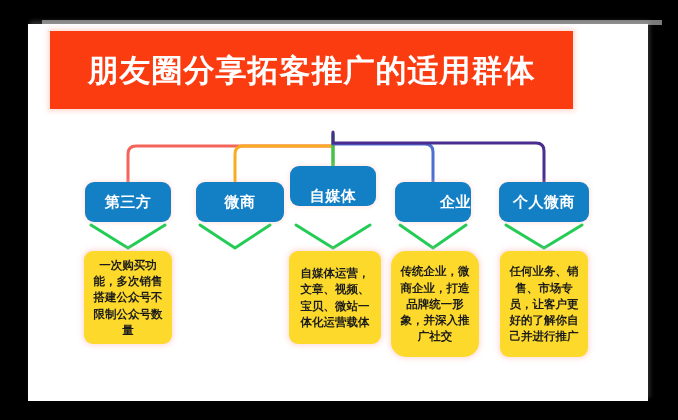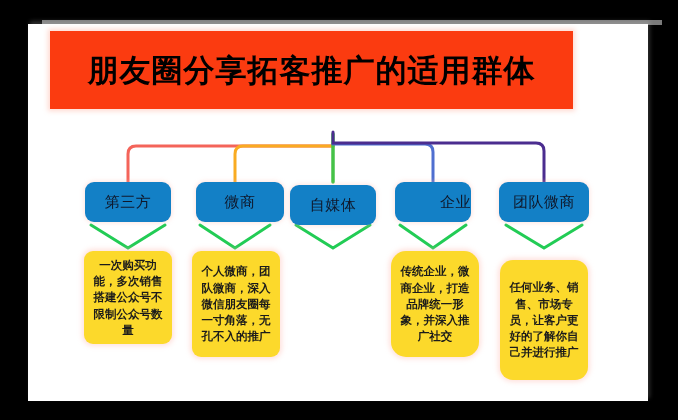--- a/index.html
+++ b/index.html
@@ -50,21 +50,21 @@
     top: 31px;
     width: 523px;
     height: 78px;
     background: #fb3b10;
     display: flex;
     align-items: center;
     justify-content: center;
     box-shadow: 0 0 5px 2px rgba(255, 170, 150, 0.45);
   }
   .title-text {
-    color: #000000;
+    color: #ffffff;
     font-size: 31px;
     font-weight: bold;
     letter-spacing: 1px;
     line-height: 1;
     white-space: nowrap;
   }
 
   
   .connectors {
     position: absolute;
@@ -80,23 +80,23 @@
     position: absolute;
     height: 40px;
     background: #1380c6;
     border-radius: 9px;
     display: flex;
     align-items: center;
     justify-content: center;
     box-shadow: 0 0 4px 1px rgba(255,180,170,0.35);
   }
   .cat-label {
-    color: #0f172a;
+    color: #ffffff;
     font-size: 15px;
-    font-weight: normal;
+    font-weight: bold;
     white-space: nowrap;
     letter-spacing: 0.5px;
   }
 
   
   .desc-box {
     position: absolute;
     background: #fcd92b;
     border-radius: 9px;
     display: flex;
@@ -141,40 +141,40 @@
       <path fill="none" stroke="#22cc55" stroke-width="3" d="M 372 201 L 405 224 L 438 201" stroke-linecap="round"></path>
       <path fill="none" stroke="#22cc55" stroke-width="3" d="M 478 201 L 516 224 L 554 201" stroke-linecap="round"></path>
     </svg>
 
     <div class="cat-box" style="left:57px; top:158px; width:86px;">
       <span class="cat-label">第三方</span>
     </div>
     <div class="cat-box" style="left:168px; top:158px; width:88px;">
       <span class="cat-label">微商</span>
     </div>
-    <div class="cat-box" style="left:262px; top:161px; width:86px;">
+    <div class="cat-box" style="left:262px; top:142px; width:86px;align-items:flex-end;">
       <span class="cat-label">自媒体</span>
     </div>
     <div class="cat-box" style="left:367px; top:158px; width:76px;justify-content:flex-end;">
       <span class="cat-label">企业</span>
     </div>
     <div class="cat-box" style="left:471px; top:158px; width:90px;">
-      <span class="cat-label">团队微商</span>
+      <span class="cat-label">个人微商</span>
     </div>
 
     <div class="desc-box" style="left:56px; top:227px; width:88px; height:93px;">
       <span class="desc-text">一次购买功能，多次销售搭建公众号不限制公众号数量</span>
     </div>
-    <div class="desc-box" style="left:164px; top:227px; width:88px; height:106px;">
-      <span class="desc-text">个人微商，团队微商，深入微信朋友圈每一寸角落，无孔不入的推广</span>
+    <div class="desc-box" style="left:261px; top:227px; width:92px; height:93px;">
+      <span class="desc-text">自媒体运营，文章、视频、宝贝、微站一体化运营载体</span>
     </div>
     <div class="desc-box" style="left:363px; top:227px; width:88px; height:106px;border-radius:15px;">
       <span class="desc-text">传统企业，微商企业，打造品牌统一形象，并深入推广社交</span>
     </div>
-    <div class="desc-box" style="left:472px; top:236px; width:88px; height:120px;border-radius:13px;">
+    <div class="desc-box" style="left:472px; top:227px; width:88px; height:106px;">
       <span class="desc-text">任何业务、销售、市场专员，让客户更好的了解你自己并进行推广</span>
     </div>
 
   </div>
 
   <div class="title-box">
     <span class="title-text">朋友圈分享拓客推广的适用群体</span>
   </div>
 
 </div>

